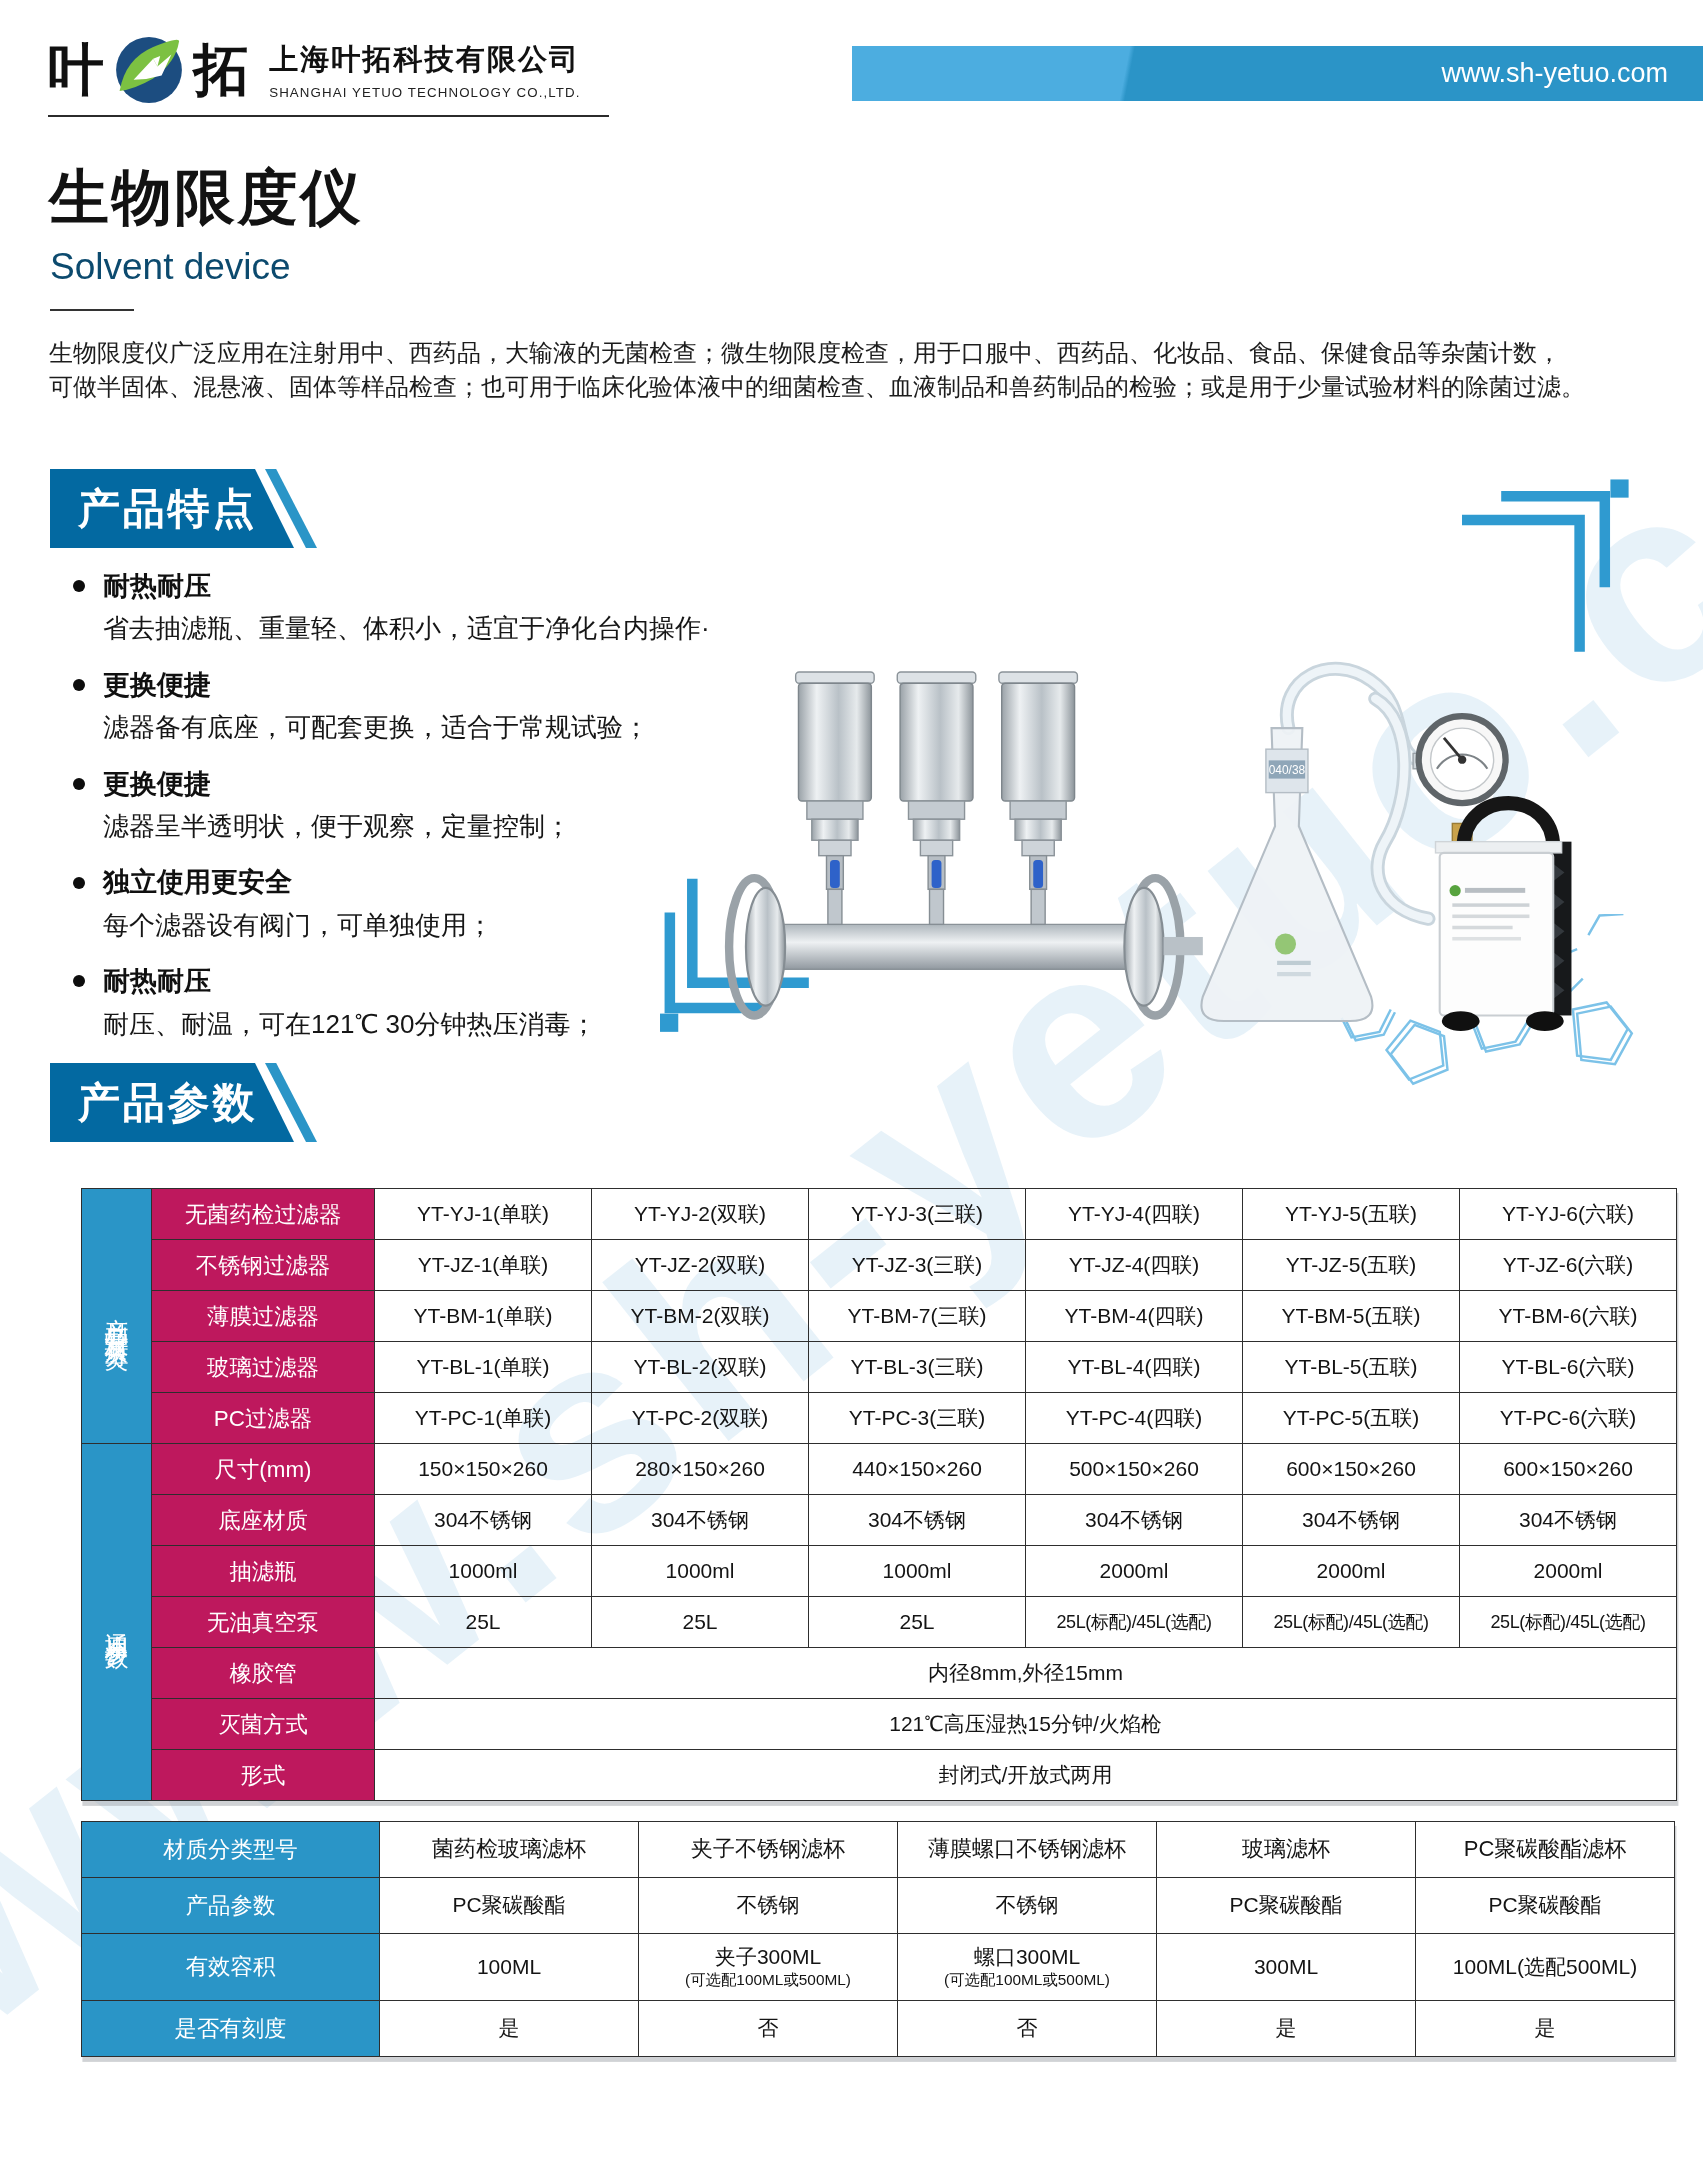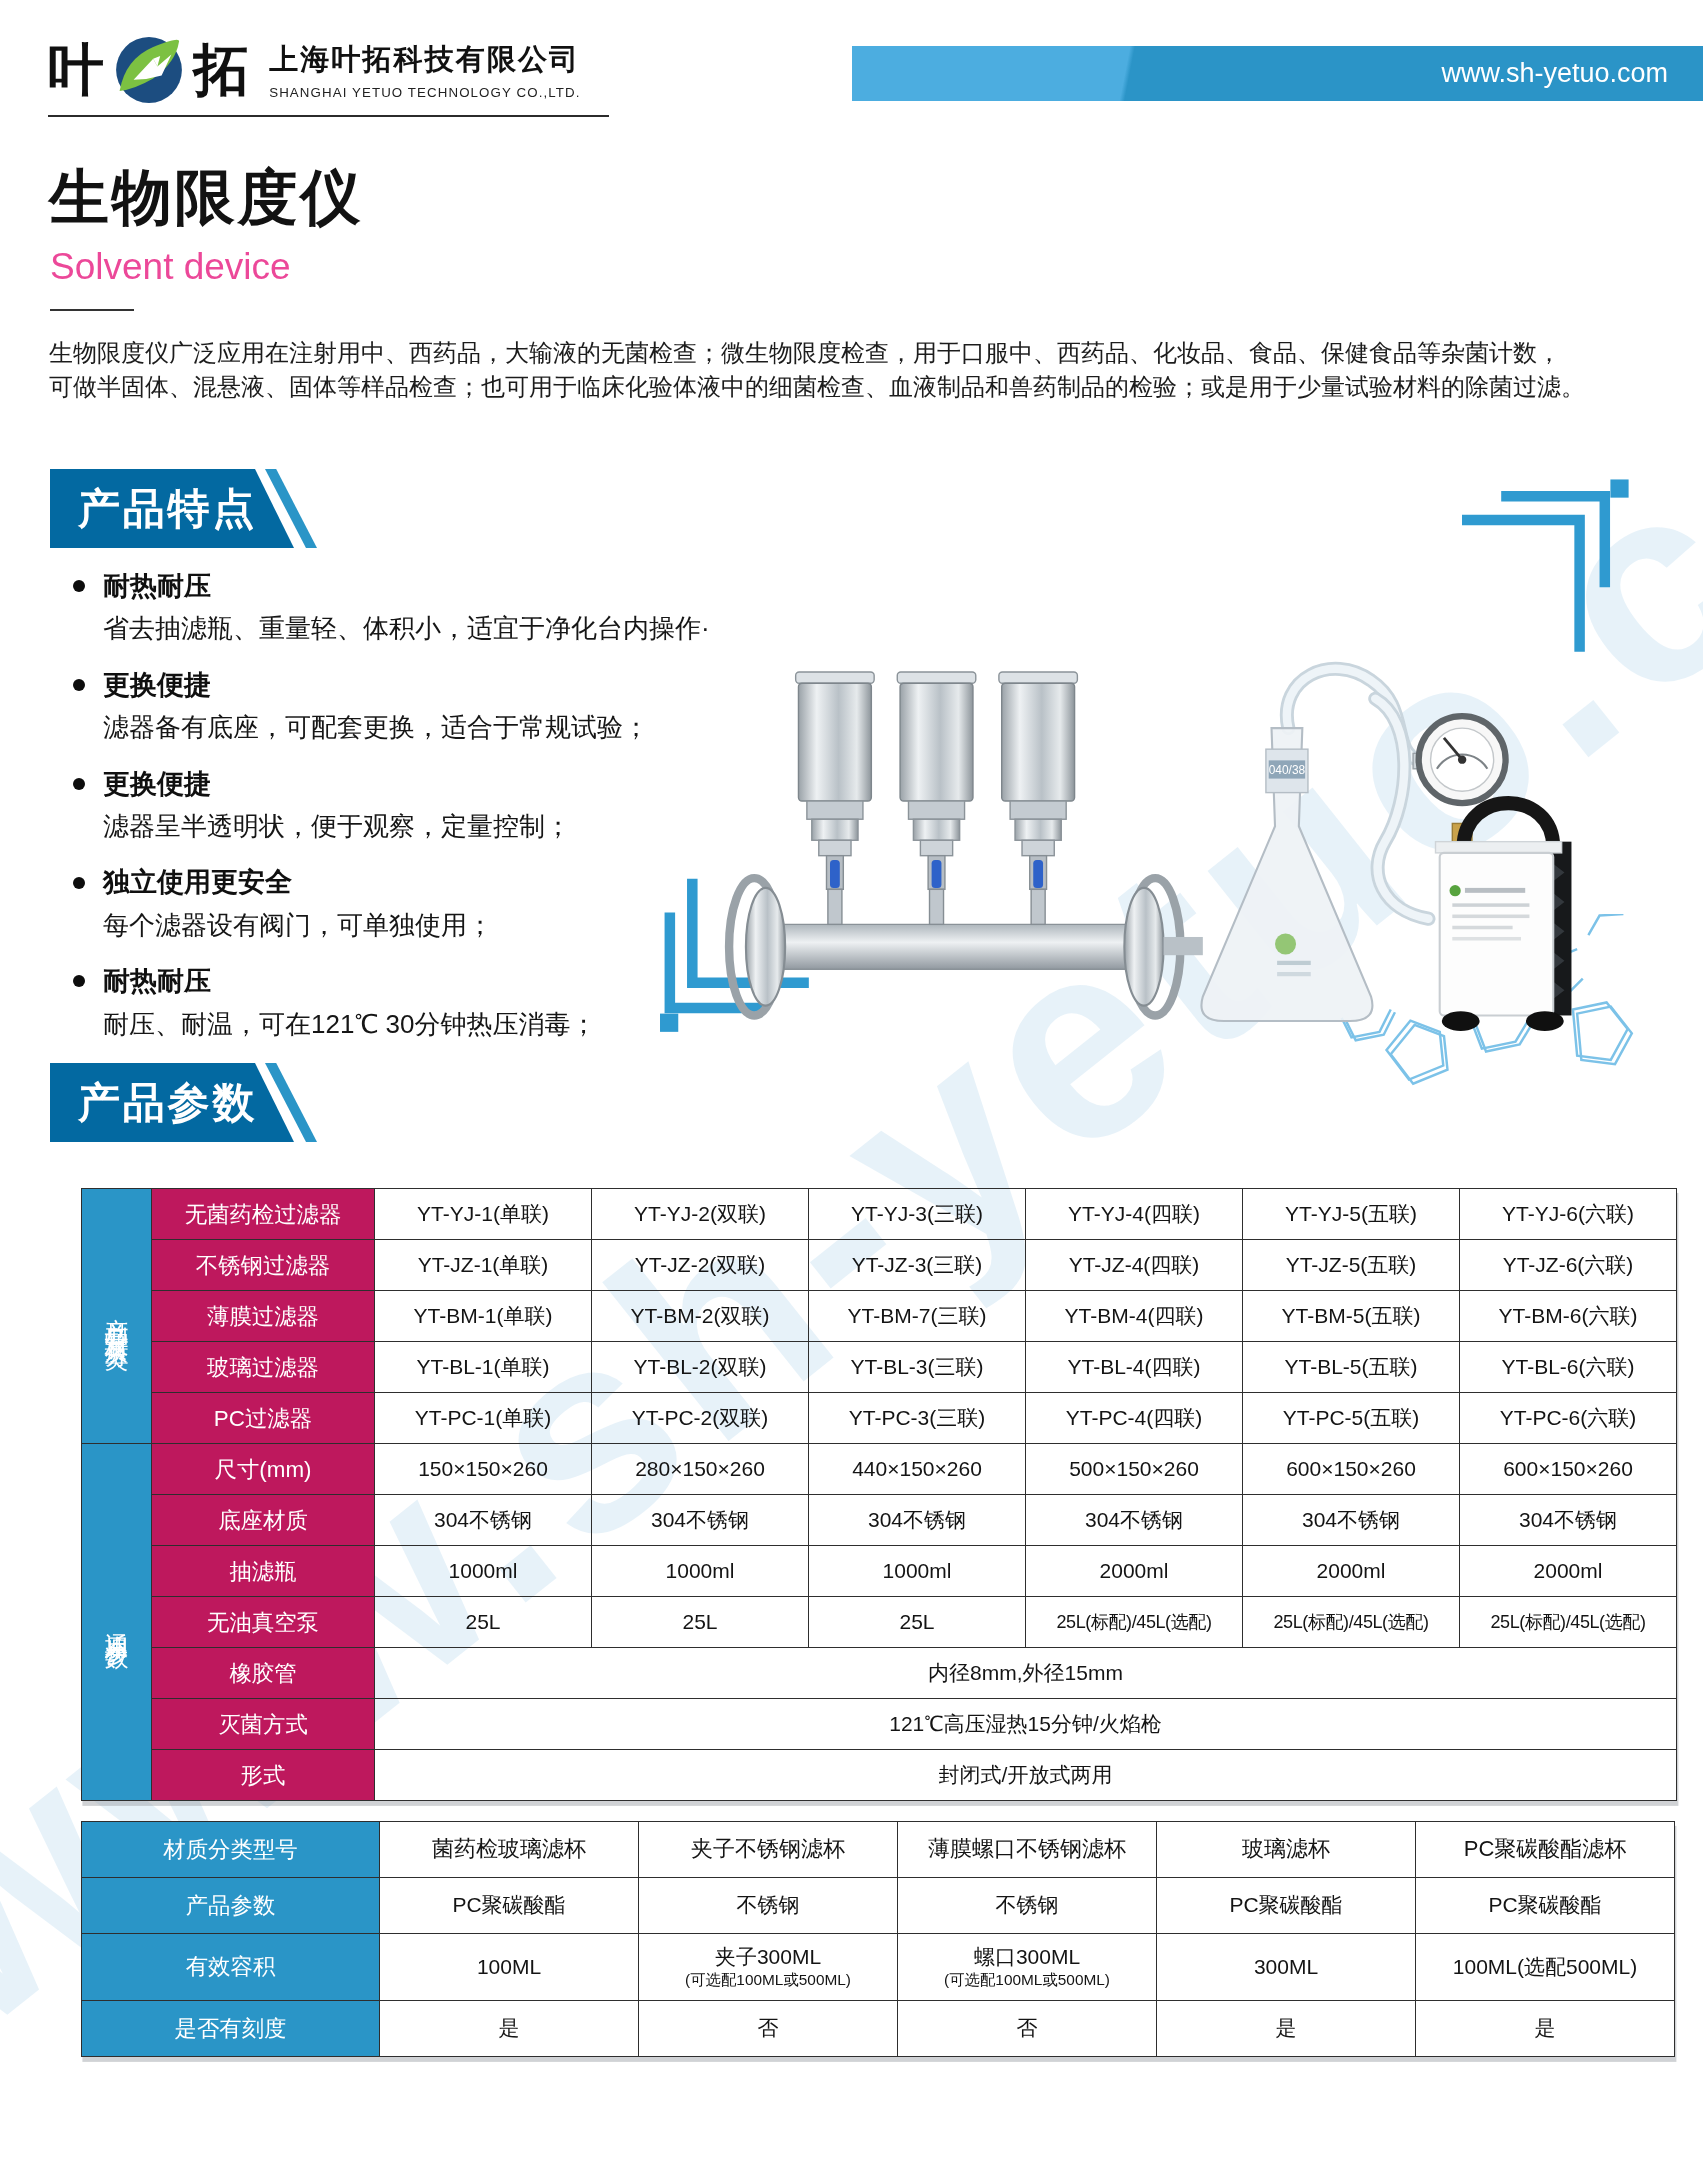--- a/index.html
+++ b/index.html
@@ -20,21 +20,21 @@
   .co-block{margin-left:9.8px;}
   .co-cn{font-size:29px;font-weight:700;letter-spacing:2.1px;color:#111;}
   .co-en{font-size:13.3px;letter-spacing:1.1px;color:#222;margin-top:4.2px;}
   .hdr-rule{margin:9.8px 0 0 48px;width:561px;border-bottom:2.1px solid #2b2b2b;}
   .site-banner{position:absolute;top:46px;right:0;width:852px;height:55px;
      background:linear-gradient(101deg,#4cade0 0,#4cade0 273px,#2b94c7 278px,#2b94c7 100%);
      color:#fff;font-size:27px;line-height:55px;text-align:right;padding-right:36px;
      box-sizing:border-box;}
   
   .title-cn{margin:32px 0 0 49px;font-size:60px;font-weight:700;color:#121212;letter-spacing:2.8px;}
-  .title-en{margin:7px 0 8px 50px;font-size:37px;color:#ec4899;}
+  .title-en{margin:7px 0 8px 50px;font-size:37px;color:#0c4a6e;}
   .title-underline{margin:21px 0 0 50px;width:84px;height:2.1px;background:#333;}
   .intro{margin:25px 49px 0 49px;font-size:24px;line-height:34px;color:#1c1c1c;}
   
   .badge{position:relative;margin-left:50px;height:79px;width:323px;}
   .badge-box{position:absolute;left:0;top:0;width:244px;height:79px;background:#0369a1;
      clip-path:polygon(0 0,calc(100% - 39px) 0,100% 100%,0 100%);
      display:flex;align-items:center;padding-left:28px;box-sizing:border-box;
      color:#fff;font-size:42px;font-weight:700;letter-spacing:2.8px;}
   .badge-stripe{position:absolute;left:215px;top:0;width:52px;height:79px;background:#2a95c7;
      clip-path:polygon(0 0,11.2px 0,52px 100%,41px 100%);}

